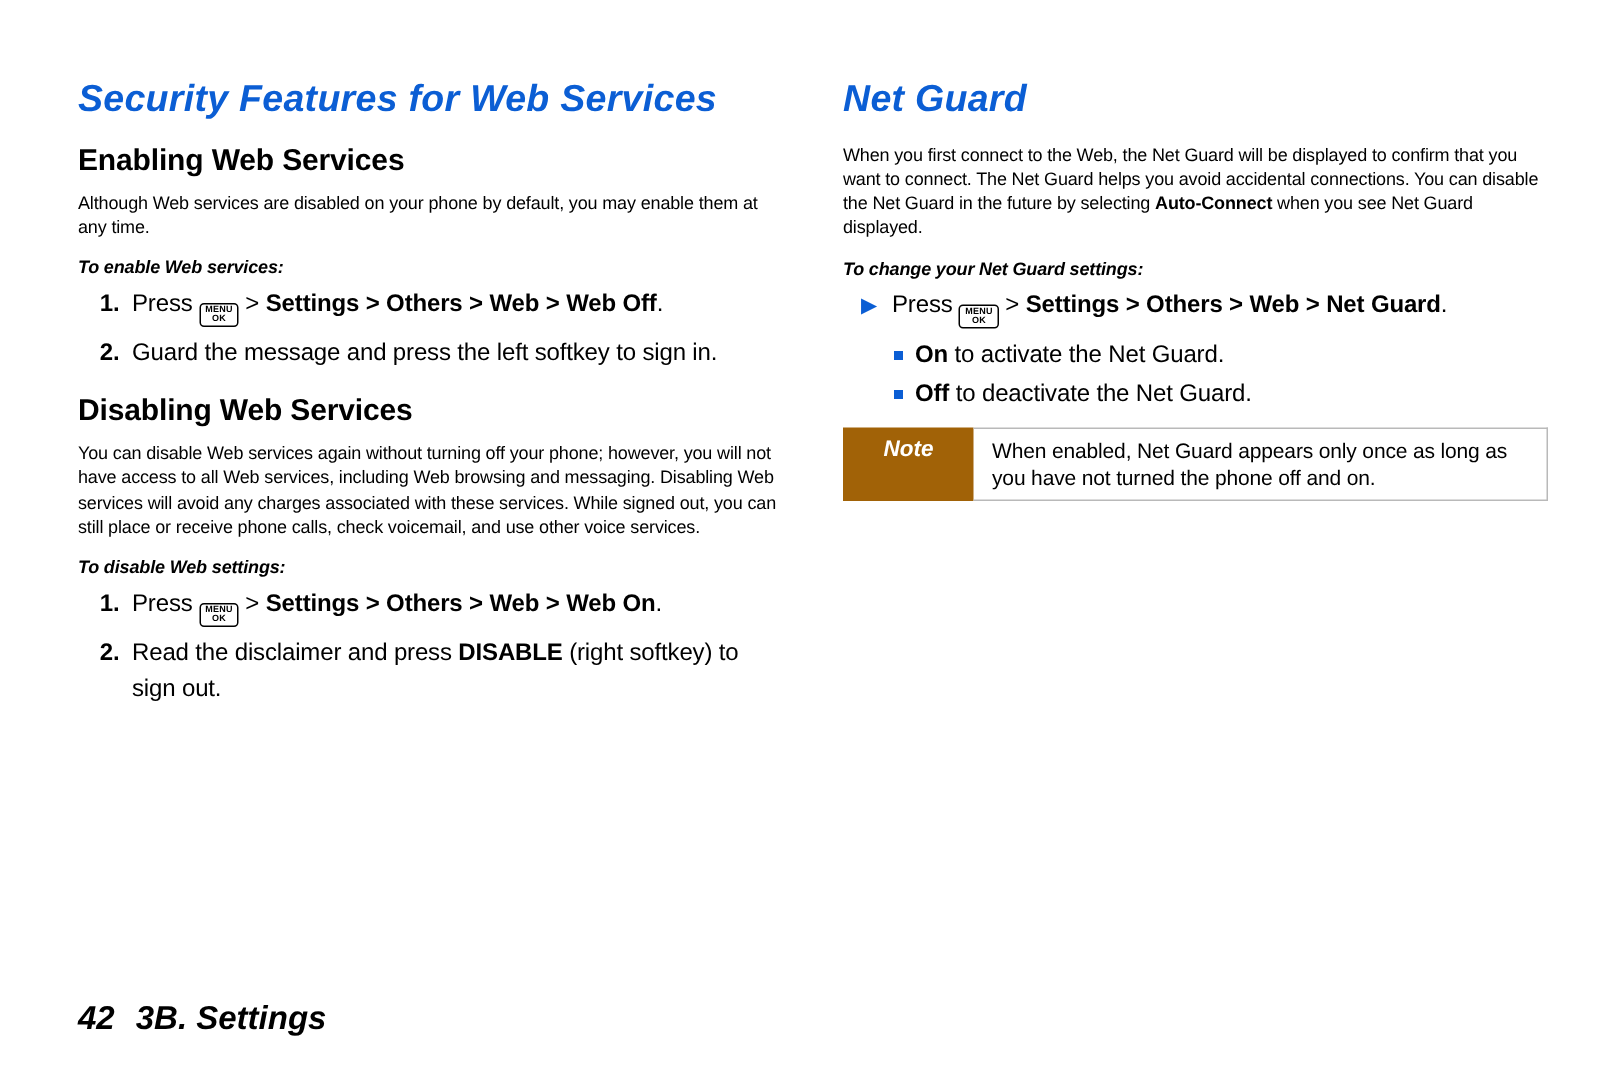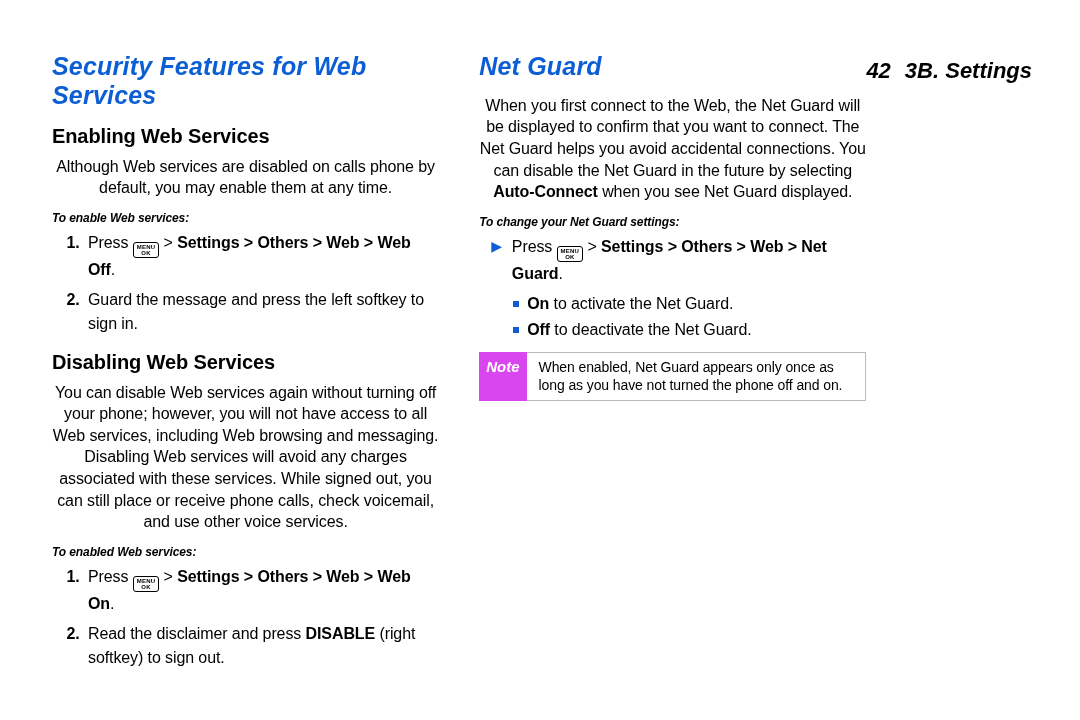--- a/index.html
+++ b/index.html
@@ -11,21 +11,21 @@
     font-family: "Helvetica Neue", Helvetica, Arial, sans-serif;
     color: #000;
     -webkit-font-smoothing: antialiased;
   }
   .page {
     box-sizing: border-box;
     width: 1080px;
     height: 720px;
     padding: 52px 48px 28px 52px;
     display: flex;
-    flex-direction: row;
+    flex-direction: column;
   }
   .cols {
     flex: 1;
     display: flex;
     gap: 40px;
   }
   .col {
     flex: 1;
     min-width: 0;
   }
@@ -40,26 +40,25 @@
     line-height: 1.15;
   }
   h2.sub {
     font-weight: 700;
     font-size: 20px;
     margin: 0 0 8px 0;
     letter-spacing: -0.1px;
     line-height: 1.2;
   }
   p.body {
-    font-size: 16px;
+    font-size: 12px;
     line-height: 1.35;
     margin: 0 0 12px 0;
     font-weight: 300;
     letter-spacing: -0.1px;
-    text-align: center;
   }
   p.subhead-italic {
     font-style: italic;
     font-weight: 700;
     font-size: 12px;
     margin: 6px 0 6px 0;
     letter-spacing: -0.1px;
   }
   ol.steps {
     margin: 0 0 14px 0;
@@ -111,26 +110,26 @@
     height: 6px;
     background: #0b5ed4;
     margin-top: 9px;
     flex: 0 0 auto;
   }
   .notebox {
     display: flex;
     margin-top: 8px;
   }
   .notebox .label {
-    background: #d946ef;
+    background: #a16207;
     color: #fff;
     font-style: italic;
     font-weight: 700;
     font-size: 15px;
-    padding: 6px 7px;
+    padding: 6px 27px;
     display: flex;
     align-items: flex-start;
   }
   .notebox .content {
     border: 1px solid #b9b9b9;
     border-left: none;
     padding: 5px 10px 6px 12px;
     font-size: 14px;
     line-height: 1.3;
     font-weight: 300;
@@ -172,35 +171,35 @@
 </head>
 <body>
 
 <div class="page">
   <div class="cols">
 
     <div class="col">
       <h1 class="section">Security Features for Web Services</h1>
 
       <h2 class="sub">Enabling Web Services</h2>
-      <p class="body">Although Web services are disabled on calls phone by default, you may enable them at any time.</p>
+      <p class="body">Although Web services are disabled on your phone by default, you may enable them at any time.</p>
       <p class="subhead-italic">To enable Web services:</p>
       <ol class="steps">
         <li>
           <span>Press </span><span class="menu-ok-key">
               <span>MENU</span>
               <span>OK</span>
             </span><span> &gt; </span><span class="bold">Settings &gt; Others &gt; Web &gt; Web Off</span><span>.</span>
         </li>
         <li>Guard the message and press the left softkey to sign in.</li>
       </ol>
 
       <h2 class="sub">Disabling Web Services</h2>
       <p class="body">You can disable Web services again without turning off your phone; however, you will not have access to all Web services, including Web browsing and messaging. Disabling Web services will avoid any charges associated with these services. While signed out, you can still place or receive phone calls, check voicemail, and use other voice services.</p>
-      <p class="subhead-italic">To enabled Web services:</p>
+      <p class="subhead-italic">To disable Web settings:</p>
       <ol class="steps">
         <li>
           <span>Press </span><span class="menu-ok-key">
               <span>MENU</span>
               <span>OK</span>
             </span><span> &gt; </span><span class="bold">Settings &gt; Others &gt; Web &gt; Web On</span><span>.</span>
         </li>
         <li>
           <span>Read the disclaimer and press </span><span class="bold">DISABLE</span><span> (right softkey) to sign out.</span>
         </li>

